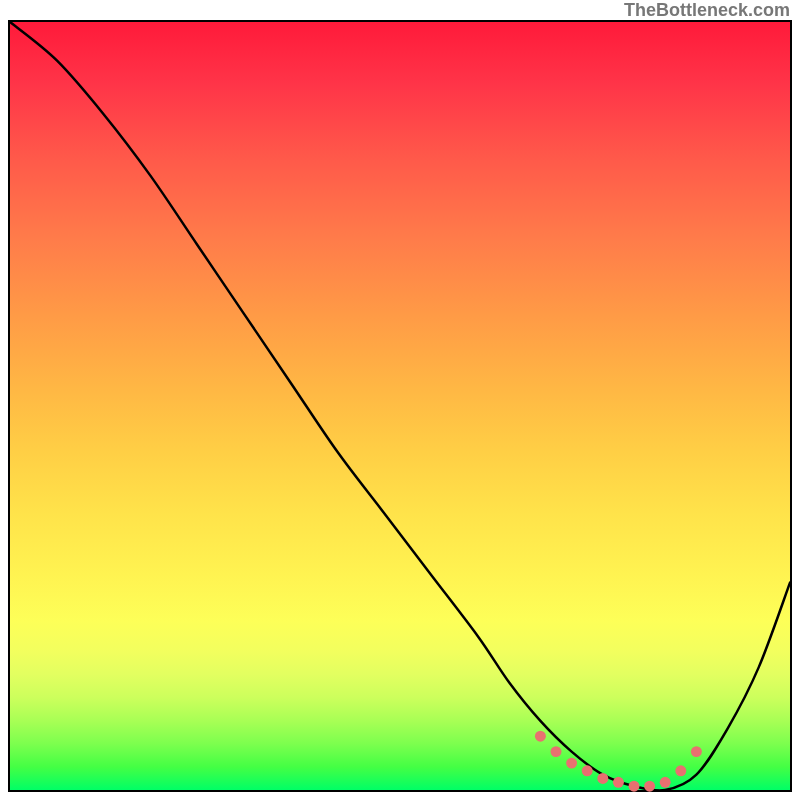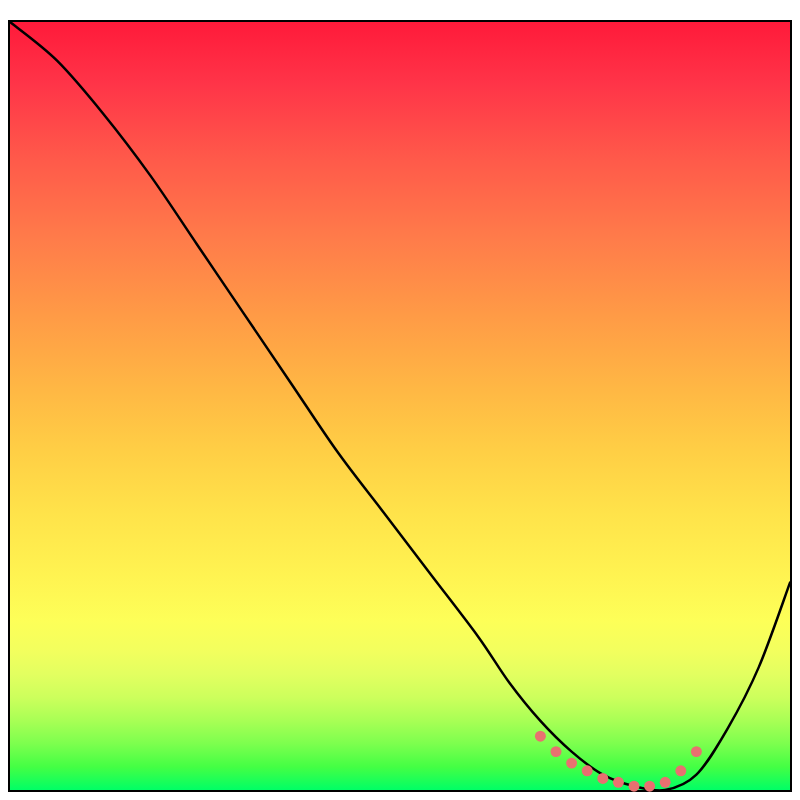--- a/index.html
+++ b/index.html
@@ -49,20 +49,21 @@
     left: 0; top: 0;
     width: 100%;
     height: 100%;
     overflow: visible;
   }
 </style>
 </head>
 <body>
 
 <div class="chart-container">
+  <div class="watermark">TheBottleneck.com</div>
   <div class="plot-area">
     <svg class="curve" viewBox="0 0 784 772" preserveAspectRatio="none">
       <path id="main-curve" fill="none" stroke="#000" stroke-width="2.5" stroke-linecap="round" d="M 0 0 C 7.84 6.433333333333337, 31.36 23.160000000000025, 47.04 38.60000000000002 C 62.72 54.04000000000002, 78.39999999999999 73.33999999999999, 94.08 92.63999999999999 C 109.76 111.93999999999998, 125.44 132.52666666666664, 141.12 154.39999999999998 C 156.8 176.2733333333333, 172.48 200.72, 188.16 223.88 C 203.84 247.04, 219.51999999999998 270.20000000000005, 235.2 293.36 C 250.88 316.52, 266.56 339.67999999999995, 282.24 362.84 C 297.92 386, 313.59999999999997 410.44666666666666, 329.28 432.32 C 344.96 454.1933333333333, 360.64 473.49333333333334, 376.32 494.08 C 392 514.6666666666666, 407.68 535.2533333333332, 423.36 555.8399999999999 C 439.04 576.4266666666666, 457.3333333333333 599.5866666666667, 470.4 617.6 C 483.46666666666664 635.6133333333333, 491.3066666666667 649.7666666666667, 501.76 663.92 C 512.2133333333334 678.0733333333333, 522.6666666666666 690.9399999999999, 533.12 702.52 C 543.5733333333334 714.1, 554.0266666666666 724.3933333333333, 564.48 733.4 C 574.9333333333334 742.4066666666666, 585.3866666666667 750.77, 595.84 756.56 C 606.2933333333334 762.3499999999999, 616.7466666666667 765.5666666666666, 627.2 768.14 C 637.6533333333334 770.7133333333334, 648.1066666666666 773.9300000000001, 658.56 772 C 669.0133333333333 770.0699999999999, 679.4666666666666 766.8533333333332, 689.92 756.56 C 700.3733333333333 746.2666666666667, 710.8266666666667 728.2533333333333, 721.2800000000001 710.24 C 731.7333333333335 692.2266666666667, 742.1866666666667 672.9266666666667, 752.64 648.48 C 763.0933333333332 624.0333333333333, 778.7733333333333 577.7133333333333, 784 563.56"></path>
       <g id="optimal-dots">
           <circle cx="533.12" cy="717.96" r="5.5" fill="#e87070"></circle>
           <circle cx="548.8" cy="733.4" r="5.5" fill="#e87070"></circle>
           <circle cx="564.48" cy="744.98" r="5.5" fill="#e87070"></circle>
           <circle cx="580.16" cy="752.7" r="5.5" fill="#e87070"></circle>
           <circle cx="595.84" cy="760.42" r="5.5" fill="#e87070"></circle>
           <circle cx="611.52" cy="764.28" r="5.5" fill="#e87070"></circle>

